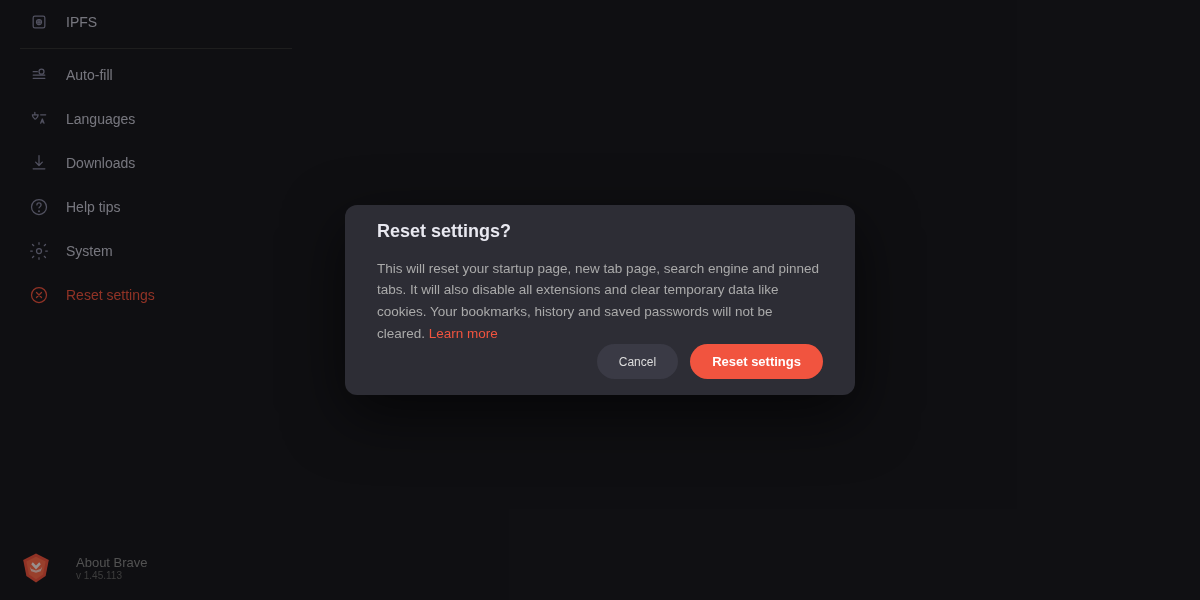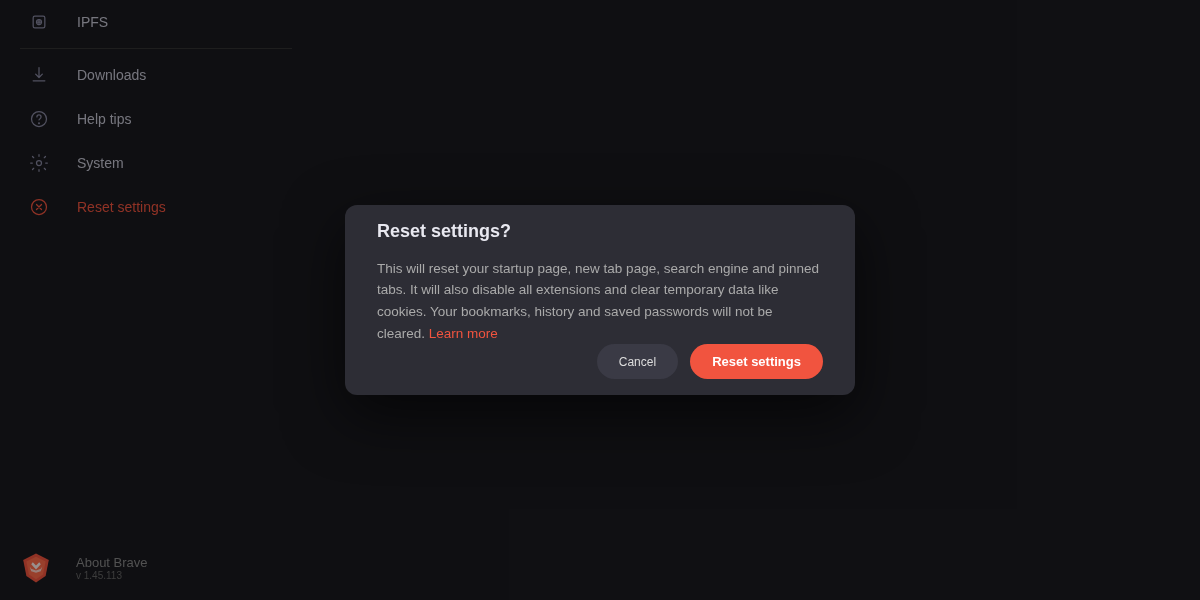--- a/index.html
+++ b/index.html
@@ -30,21 +30,21 @@
       height: 1px;
       background: #333;
       margin: 4px 20px 4px 20px;
     }
 
     .sidebar-item {
       display: flex;
       align-items: center;
       padding: 10px 20px;
       cursor: pointer;
-      gap: 27px;
+      gap: 16px;
       border-radius: 6px;
       margin: 1px 8px;
     }
 
     .sidebar-item.active {
       color: #f1543f;
     }
 
     .sidebar-item-label {
       font-size: 14px;
@@ -189,21 +189,42 @@
         <rect x="5" y="5" width="14" height="14" rx="2"></rect>
         <path d="M9 12h6M12 9v6"></path>
         <circle cx="12" cy="12" r="3"></circle>
       </svg>
     </div>
     <span class="sidebar-item-label">IPFS</span>
   </div>
 
   <div class="sidebar-divider"></div>
 
-
+  <div class="sidebar-item">
+    <div class="icon-wrap">
+      <svg viewBox="0 0 24 24" fill="none" stroke="#8888a0" stroke-width="1.5" stroke-linecap="round" stroke-linejoin="round">
+        <line x1="5" y1="8" x2="10" y2="8"></line>
+        <line x1="5" y1="12" x2="19" y2="12"></line>
+        <line x1="5" y1="16" x2="19" y2="16"></line>
+        <circle cx="15" cy="8" r="3"></circle>
+      </svg>
+    </div>
+    <span class="sidebar-item-label">Auto-fill</span>
+  </div>
+
+  <div class="sidebar-item">
+    <div class="icon-wrap">
+      <svg viewBox="0 0 24 24" fill="none" stroke="#8888a0" stroke-width="1.5" stroke-linecap="round" stroke-linejoin="round">
+        <path d="M4 7h7M7 4v3M4 7c0 3 3 5 3 5M11 7c0 3-3 5-3 5"></path>
+        <path d="M14 17l2-5 2 5M15 15.5h2"></path>
+        <path d="M14 7h6"></path>
+      </svg>
+    </div>
+    <span class="sidebar-item-label">Languages</span>
+  </div>
 
   <div class="sidebar-item">
     <div class="icon-wrap">
       <svg viewBox="0 0 24 24" fill="none" stroke="#8888a0" stroke-width="1.5" stroke-linecap="round" stroke-linejoin="round">
         <path d="M12 3v12M8 11l4 4 4-4"></path>
         <path d="M5 19h14"></path>
       </svg>
     </div>
     <span class="sidebar-item-label">Downloads</span>
   </div>

